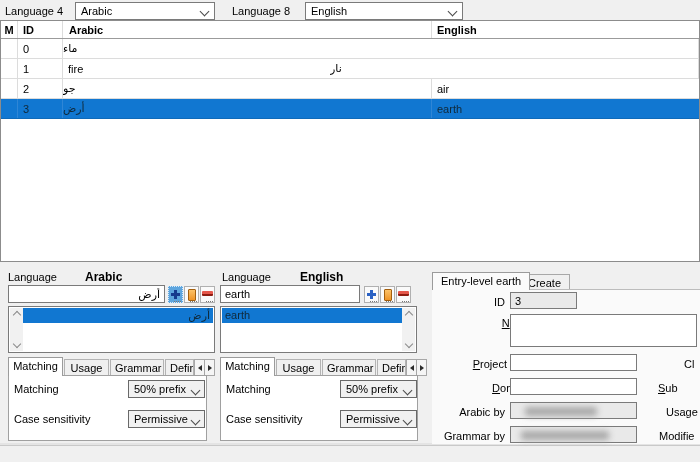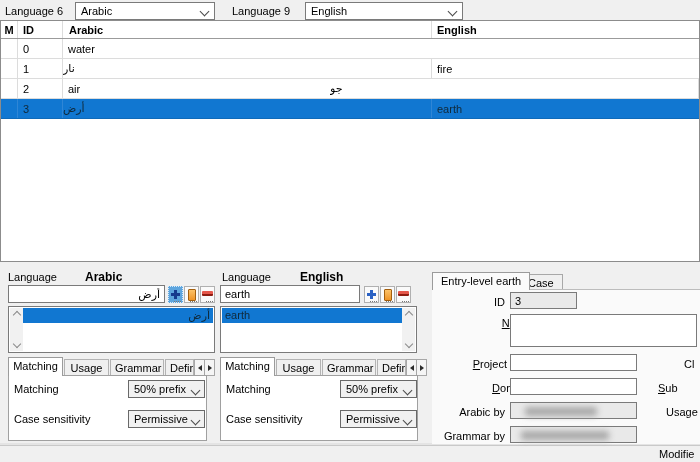--- a/index.html
+++ b/index.html
@@ -88,54 +88,54 @@
   .blur{position:absolute;height:9px;top:4px;background:#a8a8a8;filter:blur(3px);border-radius:2px;}
   .enote{position:absolute;background:#fff;border:1px solid #7a7a7a;box-sizing:border-box;
          resize:none;font-family:inherit;font-size:11px;outline:none;}
   .statusbar{position:absolute;left:0;top:445px;width:700px;height:17px;background:#f0f0f0;
              border-top:1px solid #c9c9c9;}
   .sep{position:absolute;left:0;top:443px;width:700px;height:2px;background:#e4e4e4;}
 </style>
 </head>
 <body>
 
-<span class="lbl" style="left:5px;top:5px">Language 6</span>
+<span class="lbl" style="left:5px;top:5px">Language 4</span>
 <div class="combo" style="left:75px;top:2px;width:140px">
   <span class="val">Arabic</span>
   <span class="chev"></span>
 </div>
-<span class="lbl" style="left:232px;top:5px">Language 9</span>
+<span class="lbl" style="left:232px;top:5px">Language 8</span>
 <div class="combo" style="left:305px;top:2px;width:158px">
   <span class="val">English</span>
   <span class="chev"></span>
 </div>
 
 <div class="grid">
   <div class="g-head">
     <div class="cell c-m">M</div>
     <div class="cell c-id">ID</div>
     <div class="cell c-ar">Arabic</div>
     <div class="cell c-en">English</div>
   </div>
   <div class="g-row">
     <div class="cell c-m"></div>
     <div class="cell c-id">0</div>
-    <div class="cell c-en">water</div>
+    <div class="cell c-ar">ماء</div>
   </div>
   <div class="g-row">
     <div class="cell c-m"></div>
     <div class="cell c-id">1</div>
+    <div class="cell c-en">fire</div>
     <div class="cell c-ar">نار</div>
-    <div class="cell c-en">fire</div>
   </div>
   <div class="g-row">
     <div class="cell c-m"></div>
     <div class="cell c-id">2</div>
+    <div class="cell c-ar">جو</div>
     <div class="cell c-en">air</div>
-    <div class="cell c-ar">جو</div>
   </div>
   <div class="g-row selected">
     <div class="cell c-m"></div>
     <div class="cell c-id">3</div>
     <div class="cell c-ar">أرض</div>
     <div class="cell c-en">earth</div>
   </div>
 </div>
 
 <span class="lbl" style="left:8px;top:271px">Language</span>
@@ -221,21 +221,21 @@
   <span class="chev"></span>
 </div>
 <span class="lbl" style="left:226px;top:413px;z-index:2">Case sensitivity</span>
 <div class="mcombo" style="left:340px;top:410px;width:77px">
   <span>Permissive</span>
   <span class="chev"></span>
 </div>
 
 <div class="entry-page"></div>
 <div class="etab active" style="left:432px;top:272px;height:18px">Entry-level earth</div>
-<div class="etab" style="left:519px;top:274px;height:16px">Case</div>
+<div class="etab" style="left:519px;top:274px;height:16px">Create</div>
 
 <span class="lbl rlabel" style="left:432px;top:296px;width:73px;z-index:2">ID</span>
 <input class="efield disabled" style="left: 510px; top: 292px; width: 67px; z-index: 2;" readonly="" value="3">
 <span class="lbl rlabel" style="left:452px;top:317px;width:73px;z-index:2"><u>N</u>ote</span>
 <textarea class="enote" style="left: 510px; top: 314px; width: 187px; height: 33px; z-index: 2;"></textarea>
 
 <span class="lbl rlabel" style="left:434px;top:358px;width:73px;z-index:2"><u>P</u>roject</span>
 <input class="efield" style="left: 510px; top: 354px; width: 127px; z-index: 2;" value="">
 <span class="lbl rlabel" style="left:457px;top:382px;width:73px;z-index:2"><u>D</u>omain</span>
 <input class="efield" style="left: 510px; top: 378px; width: 127px; z-index: 2;" value="">
@@ -245,16 +245,16 @@
   <span class="blur" style="left:14px;width:72px"></span>
 </div>
 <span class="lbl rlabel" style="left:432px;top:430px;width:73px;z-index:2">Grammar by</span>
 <div class="efield disabled" style="left:510px;top:426px;width:127px;z-index:2">
   <span class="blur" style="left:10px;width:88px"></span>
 </div>
 
 <span class="lbl" style="left:684px;top:358px;z-index:2">Cl</span>
 <span class="lbl" style="left:658px;top:382px;z-index:2"><u>S</u>ub</span>
 <span class="lbl" style="left:666px;top:406px;z-index:2">Usage</span>
-<span class="lbl" style="left:659px;top:448px;z-index:2">Modifie</span>
+<span class="lbl" style="left:659px;top:430px;z-index:2">Modifie</span>
 
 <div class="sep"></div>
 <div class="statusbar"></div>
 
 </body></html>

